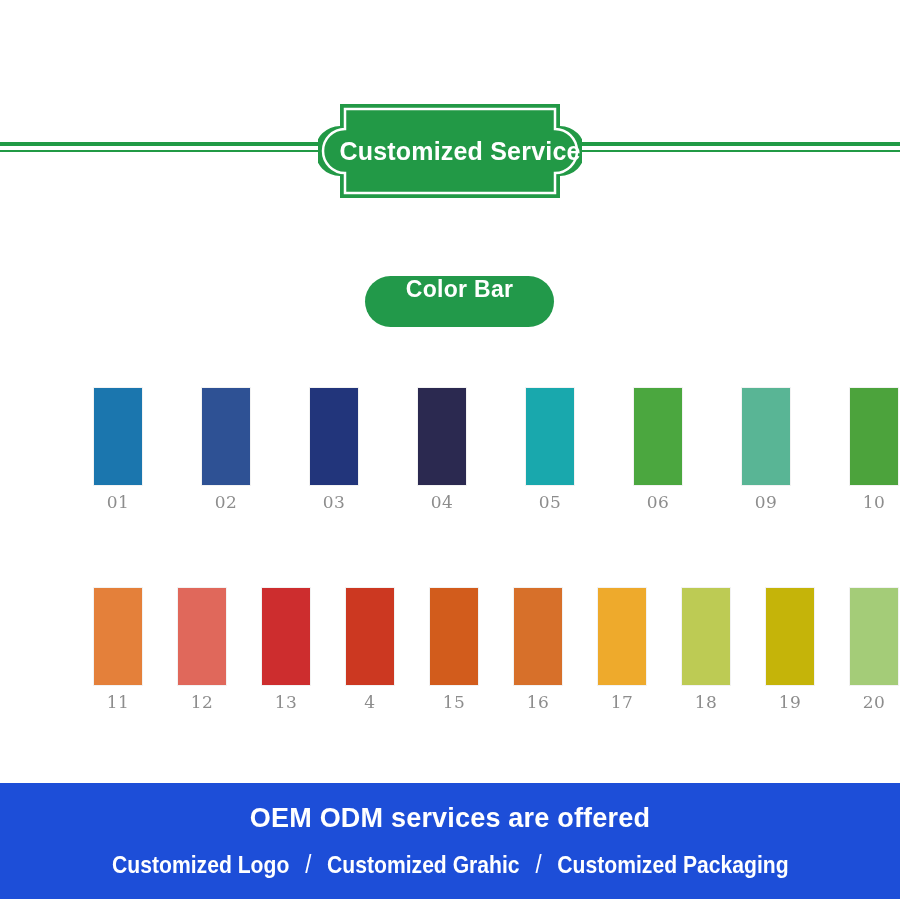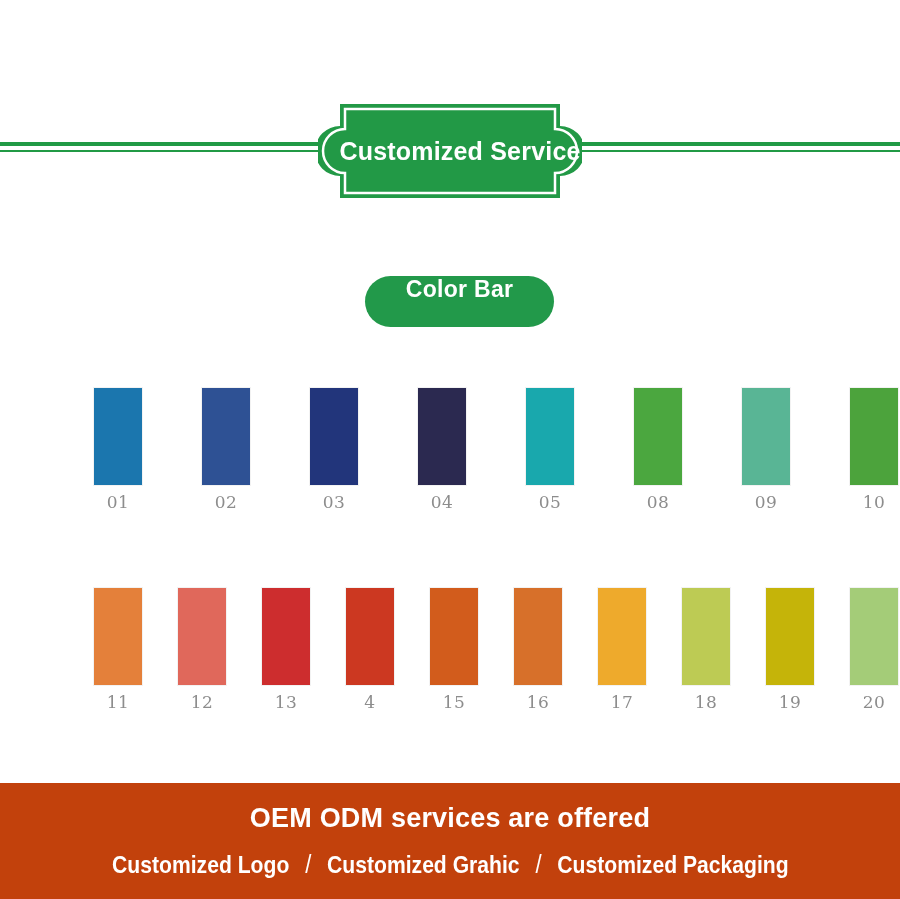--- a/index.html
+++ b/index.html
@@ -113,21 +113,21 @@
     line-height: 1;
   }
 
   
   .footer {
     position: absolute;
     left: 0;
     top: 783px;
     width: 900px;
     height: 116px;
-    background: #c2410c;
+    background: #1d4ed8;
     display: flex;
     flex-direction: column;
     align-items: center;
     justify-content: center;
   }
   .footer-line-1 {
     color: #ffffff;
     font-size: 27px;
     font-weight: bold;
     letter-spacing: 0.2px;
@@ -188,21 +188,21 @@
       <div class="swatch-cell">
         <div class="swatch-chip" style="background: rgb(43, 41, 80);"></div>
         <div class="swatch-code">04</div>
       </div>
       <div class="swatch-cell">
         <div class="swatch-chip" style="background: rgb(25, 168, 173);"></div>
         <div class="swatch-code">05</div>
       </div>
       <div class="swatch-cell">
         <div class="swatch-chip" style="background: rgb(75, 167, 63);"></div>
-        <div class="swatch-code">08</div>
+        <div class="swatch-code">06</div>
       </div>
       <div class="swatch-cell">
         <div class="swatch-chip" style="background: rgb(89, 181, 149);"></div>
         <div class="swatch-code">09</div>
       </div>
       <div class="swatch-cell">
         <div class="swatch-chip" style="background: rgb(76, 163, 60);"></div>
         <div class="swatch-code">10</div>
       </div>
     </div>

